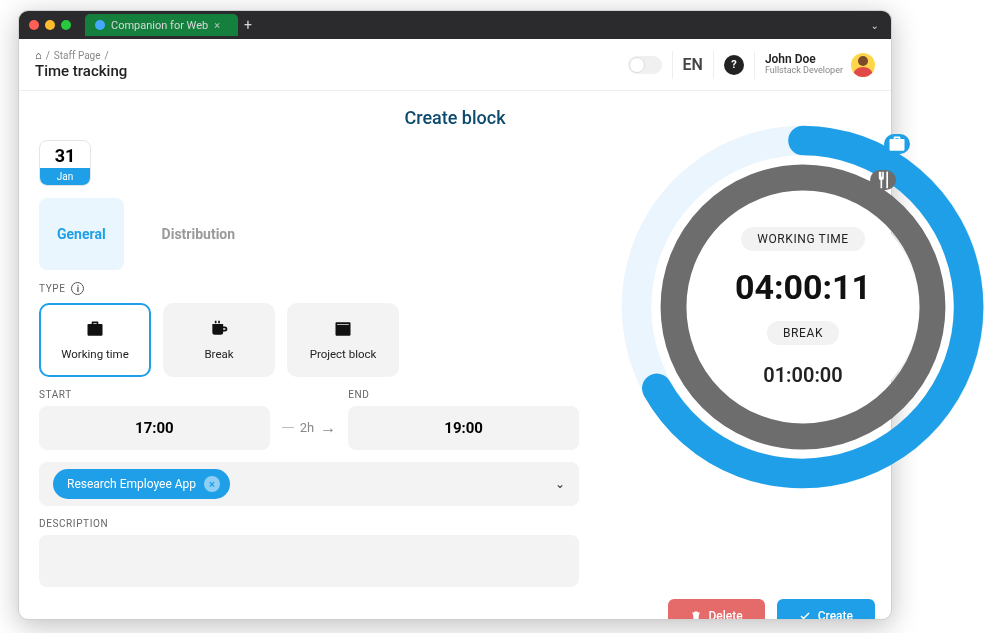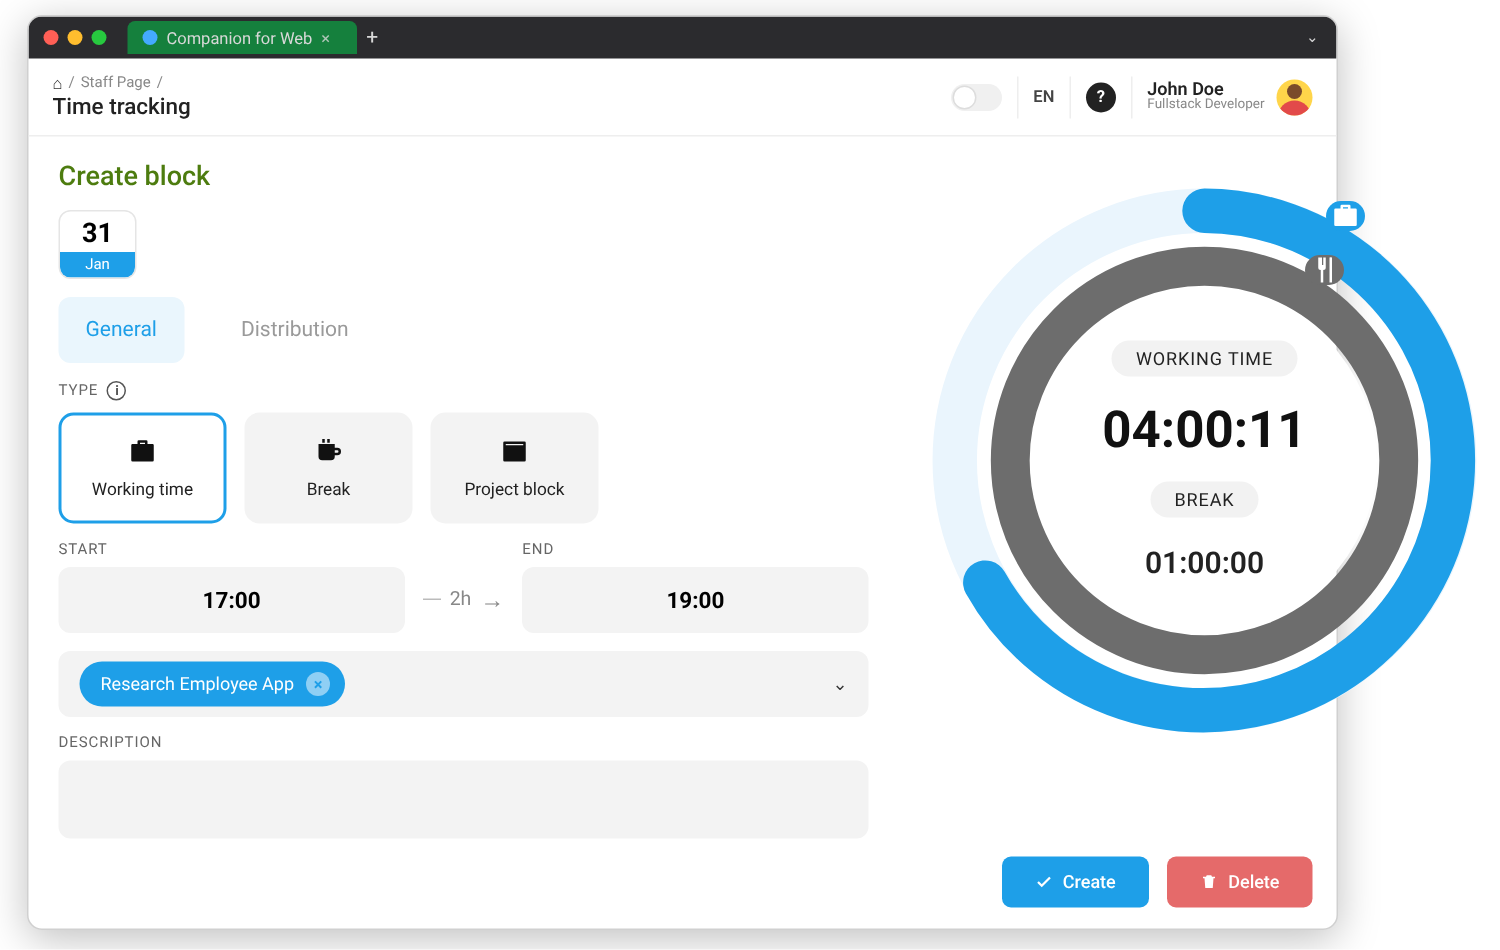--- a/index.html
+++ b/index.html
@@ -19,38 +19,38 @@
 
   .appheader { height: 52px; border-bottom: 1px solid #eee; display: flex; align-items: center; padding: 0 16px; justify-content: space-between; }
   .appheader-left { display: flex; flex-direction: column; gap: 0; }
   .crumbs { font-size: 10px; color: #888; display: flex; align-items: center; gap: 4px; }
   .crumbs .home { font-size: 11px; color: #333; }
   .page-title { font-size: 15px; color: #222; font-weight: 500; }
   .appheader-right { display: flex; align-items: center; gap: 10px; }
   .sep { width: 1px; height: 28px; background: #eee; }
   .toggle { width: 34px; height: 18px; background: #f0f0f0; border-radius: 9px; position: relative; }
   .toggle::after { content: ""; width: 14px; height: 14px; border-radius: 50%; background: #fff; border: 1px solid #ddd; position: absolute; top: 1px; left: 1px; }
-  .lang { font-size: 11px; font-weight: 600; color: #444; }
+  .lang { font-size: 16px; font-weight: 600; color: #444; }
   .help { width: 20px; height: 20px; border-radius: 50%; background: #222; color: #fff; font-size: 11px; font-weight: 700; display: flex; align-items: center; justify-content: center; }
   .userbox { display: flex; align-items: center; gap: 8px; }
   .userbox .name { font-size: 12px; font-weight: 600; color: #222; line-height: 1.1; }
   .userbox .role { font-size: 9px; color: #888; line-height: 1.1; }
   .avatar { width: 24px; height: 24px; border-radius: 50%; background: #ffd54a; position: relative; overflow: hidden; }
   .avatar::after { content: ""; position: absolute; width: 10px; height: 10px; background: #7a4a2a; border-radius: 50%; top: 3px; left: 7px; }
   .avatar::before { content: ""; position: absolute; width: 22px; height: 12px; background: #e24a4a; border-radius: 12px 12px 0 0; top: 14px; left: 1px; }
 
   .content { padding: 16px 20px 14px 20px; display: flex; flex-direction: column; gap: 12px; }
-  .section-title { font-size: 18px; color: #4d7c0f; font-weight: 500; }
+  .section-title { font-size: 18px; color: #0c4a6e; font-weight: 500; text-align: center; }
 
   .datecard { width: 52px; border: 1px solid #e5e5e5; border-radius: 8px; overflow: hidden; text-align: center; }
   .datecard .day { font-size: 18px; font-weight: 700; padding: 4px 0 2px 0; }
   .datecard .mon { background: #1e9fe8; color: #fff; font-size: 10px; padding: 3px 16px; border-radius: 0 0 6px 6px; }
 
   .tabs { display: flex; gap: 20px; align-items: center; }
-  .tabs .tabbtn { font-size: 14px; font-weight: 400; padding: 14px 18px; border-radius: 8px; cursor: pointer; }
+  .tabs .tabbtn { font-size: 14px; font-weight: 700; padding: 28px 18px; border-radius: 8px; cursor: pointer; }
   .tabs .tabbtn.sel { background: #eaf6fd; color: #1e9fe8; }
   .tabs .tabbtn.idle { color: #9a9a9a; }
 
   .lbl { font-size: 10px; letter-spacing: .6px; color: #666; }
   .lblrow { display: flex; align-items: center; gap: 6px; }
   .info { width: 13px; height: 13px; border-radius: 50%; border: 1.5px solid #555; font-size: 9px; font-weight: 700; color: #555; display: flex; align-items: center; justify-content: center; }
 
   .typecards { display: flex; gap: 12px; }
   .card { width: 112px; height: 74px; border-radius: 10px; display: flex; flex-direction: column; align-items: center; justify-content: center; gap: 8px; cursor: pointer; }
   .card.sel { border: 2px solid #1e9fe8; background: #fff; }
@@ -206,31 +206,31 @@
         <span class="caret">⌄</span>
       </div>
     </div>
 
     <div style="display:flex;flex-direction:column;gap:6px;width:540px">
       <span class="lbl">DESCRIPTION</span>
       <div class="descbox"></div>
     </div>
 
     <div class="actions" style="width:836px">
+      <div class="btn del">
+        <svg width="12" height="12" viewBox="0 0 24 24">
+            <path fill="#fff" d="M6 7h12l-1 13H7L6 7zm3-4h6l1 2h4v2H4V5h4l1-2z"></path>
+          </svg>
+        <span>Delete</span>
+      </div>
       <div class="btn create">
         <svg width="12" height="12" viewBox="0 0 24 24">
             <path fill="none" stroke="#fff" stroke-width="3" d="M4 12l5 5L20 6"></path>
           </svg>
         <span>Create</span>
-      </div>
-      <div class="btn del">
-        <svg width="12" height="12" viewBox="0 0 24 24">
-            <path fill="#fff" d="M6 7h12l-1 13H7L6 7zm3-4h6l1 2h4v2H4V5h4l1-2z"></path>
-          </svg>
-        <span>Delete</span>
       </div>
     </div>
 
   </div>
 </div>
 
 <div class="timer">
   <svg viewBox="0 0 200 200">
 
     <circle cx="100" cy="100" r="90" fill="none" stroke="#eaf5fd" stroke-width="16"></circle>

